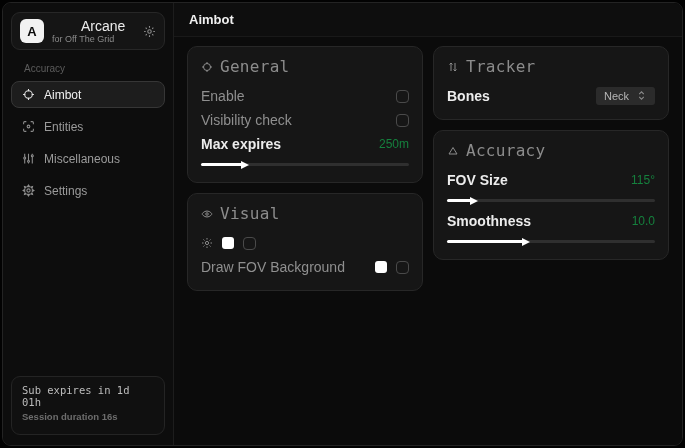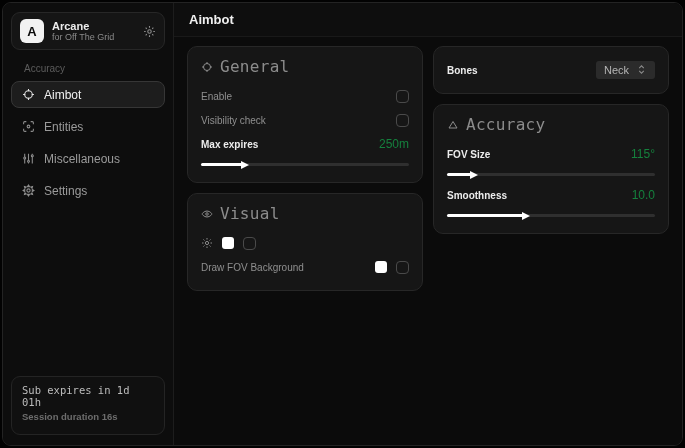--- a/index.html
+++ b/index.html
@@ -11,21 +11,21 @@
 
   
   .sidebar { width:171px; background:#0d0d0d; border-right:1px solid #1d1d1d;
              padding:9px 8px 10px 8px; display:flex; flex-direction:column; }
   .logo-card { display:flex; align-items:center; gap:8px; background:#151515;
                border:1px solid #272727; border-radius:9px; padding:6px 8px; height:38px; }
   .logo-badge { width:24px; height:24px; background:#f2f2f2; border-radius:6px;
                 display:flex; align-items:center; justify-content:center;
                 color:#0a0a0a; font-weight:bold; font-size:13px; flex:0 0 auto; }
   .logo-text { flex:1; line-height:1.15; }
-  .logo-title { font-size:11px; font-weight:bold; color:#ececec; }
+  .logo-title { font-size:14px; font-weight:normal; color:#ececec;margin-left:29px; }
   .logo-sub { font-size:9px; color:#8a8a8a; }
   .icon { display:inline-flex; align-items:center; justify-content:center; color:#8c8c8c; }
   .category { font-size:10px; color:#5c5c5c; margin:13px 0 7px 13px; }
   .nav-item { display:flex; align-items:center; gap:9px; height:27px; padding:0 10px;
               border-radius:8px; border:1px solid transparent; color:#9b9b9b;
               font-size:12px; margin-bottom:5px; cursor:pointer; }
   .nav-item.selected { background:#1d1d1d; border-color:#363636; color:#f1f1f1; }
   .nav-item.selected .icon { color:#e8e8e8; }
   .sub-card { margin-top:auto; border:1px solid #242424; border-radius:9px;
               padding:7px 10px 12px 10px; background:#101010; }
@@ -40,21 +40,21 @@
   .content { flex:1; padding:9px 13px; display:grid; grid-template-columns:1fr 1fr;
              gap:10px; align-content:start; align-items:start; }
   .col { display:flex; flex-direction:column; gap:10px; }
   .panel { background:#161616; border:1px solid #272727; border-radius:10px;
            padding:10px 13px 12px 13px; }
   .panel-title { display:flex; align-items:center; gap:7px; color:#8c8c8c;
                  font-family:"DejaVu Sans Mono", monospace; font-size:16px;
                  letter-spacing:.3px; margin-bottom:9px; }
   .row { display:flex; align-items:center; justify-content:space-between;
          min-height:22px; margin-top:2px; }
-  .lbl { font-size:10px; color:#8f8f8f; }
+  .lbl { font-size:14px; color:#8f8f8f; }
   .lbl.bright { color:#ececec; font-weight:bold; }
   .val { font-size:12px; color:#15803d; }
   .checkbox { width:13px; height:13px; border:1.5px solid #4a4a4a; border-radius:4px;
               background:transparent; flex:0 0 auto; cursor:pointer; }
   .swatch { width:12px; height:12px; border-radius:3px; flex:0 0 auto; cursor:pointer; }
   .ctrl-group { display:flex; align-items:center; gap:9px; }
   .badge { display:inline-flex; align-items:center; gap:5px; background:#303030;
            border-radius:4px; padding:2px 6px; font-size:10px; font-weight:bold;
            color:#dcdcdc; cursor:pointer; }
   .select-btn { display:inline-flex; align-items:flex-start; gap:7px; background:#2b2b2b;
@@ -208,20 +208,28 @@
               <span class="swatch" style="background-color: rgb(255, 255, 255);"></span>
               <span class="checkbox"></span>
             </span>
           </div>
         </div>
       </div>
 
       <div class="col">
 
         <div class="panel">
+          <div class="panel-title">
+            <span class="icon">
+              <svg width="12" height="12" viewBox="0 0 24 24" fill="none" stroke="currentColor" stroke-width="2">
+                <path d="M8 4v16M8 4L5 7M8 4l3 3M16 20V4M16 20l-3-3M16 20l3-3"></path>
+              </svg>
+            </span>
+            <span>Tracker</span>
+          </div>
 
           <div class="row">
             <span class="lbl bright">Bones</span>
             <span class="select-btn">
               <span>Neck</span>
               <span class="icon">
                 <svg width="11" height="11" viewBox="0 0 24 24" fill="none" stroke="currentColor" stroke-width="2.2">
                   <path d="M7 9l5-5 5 5M7 15l5 5 5-5"></path>
                 </svg>
               </span>

